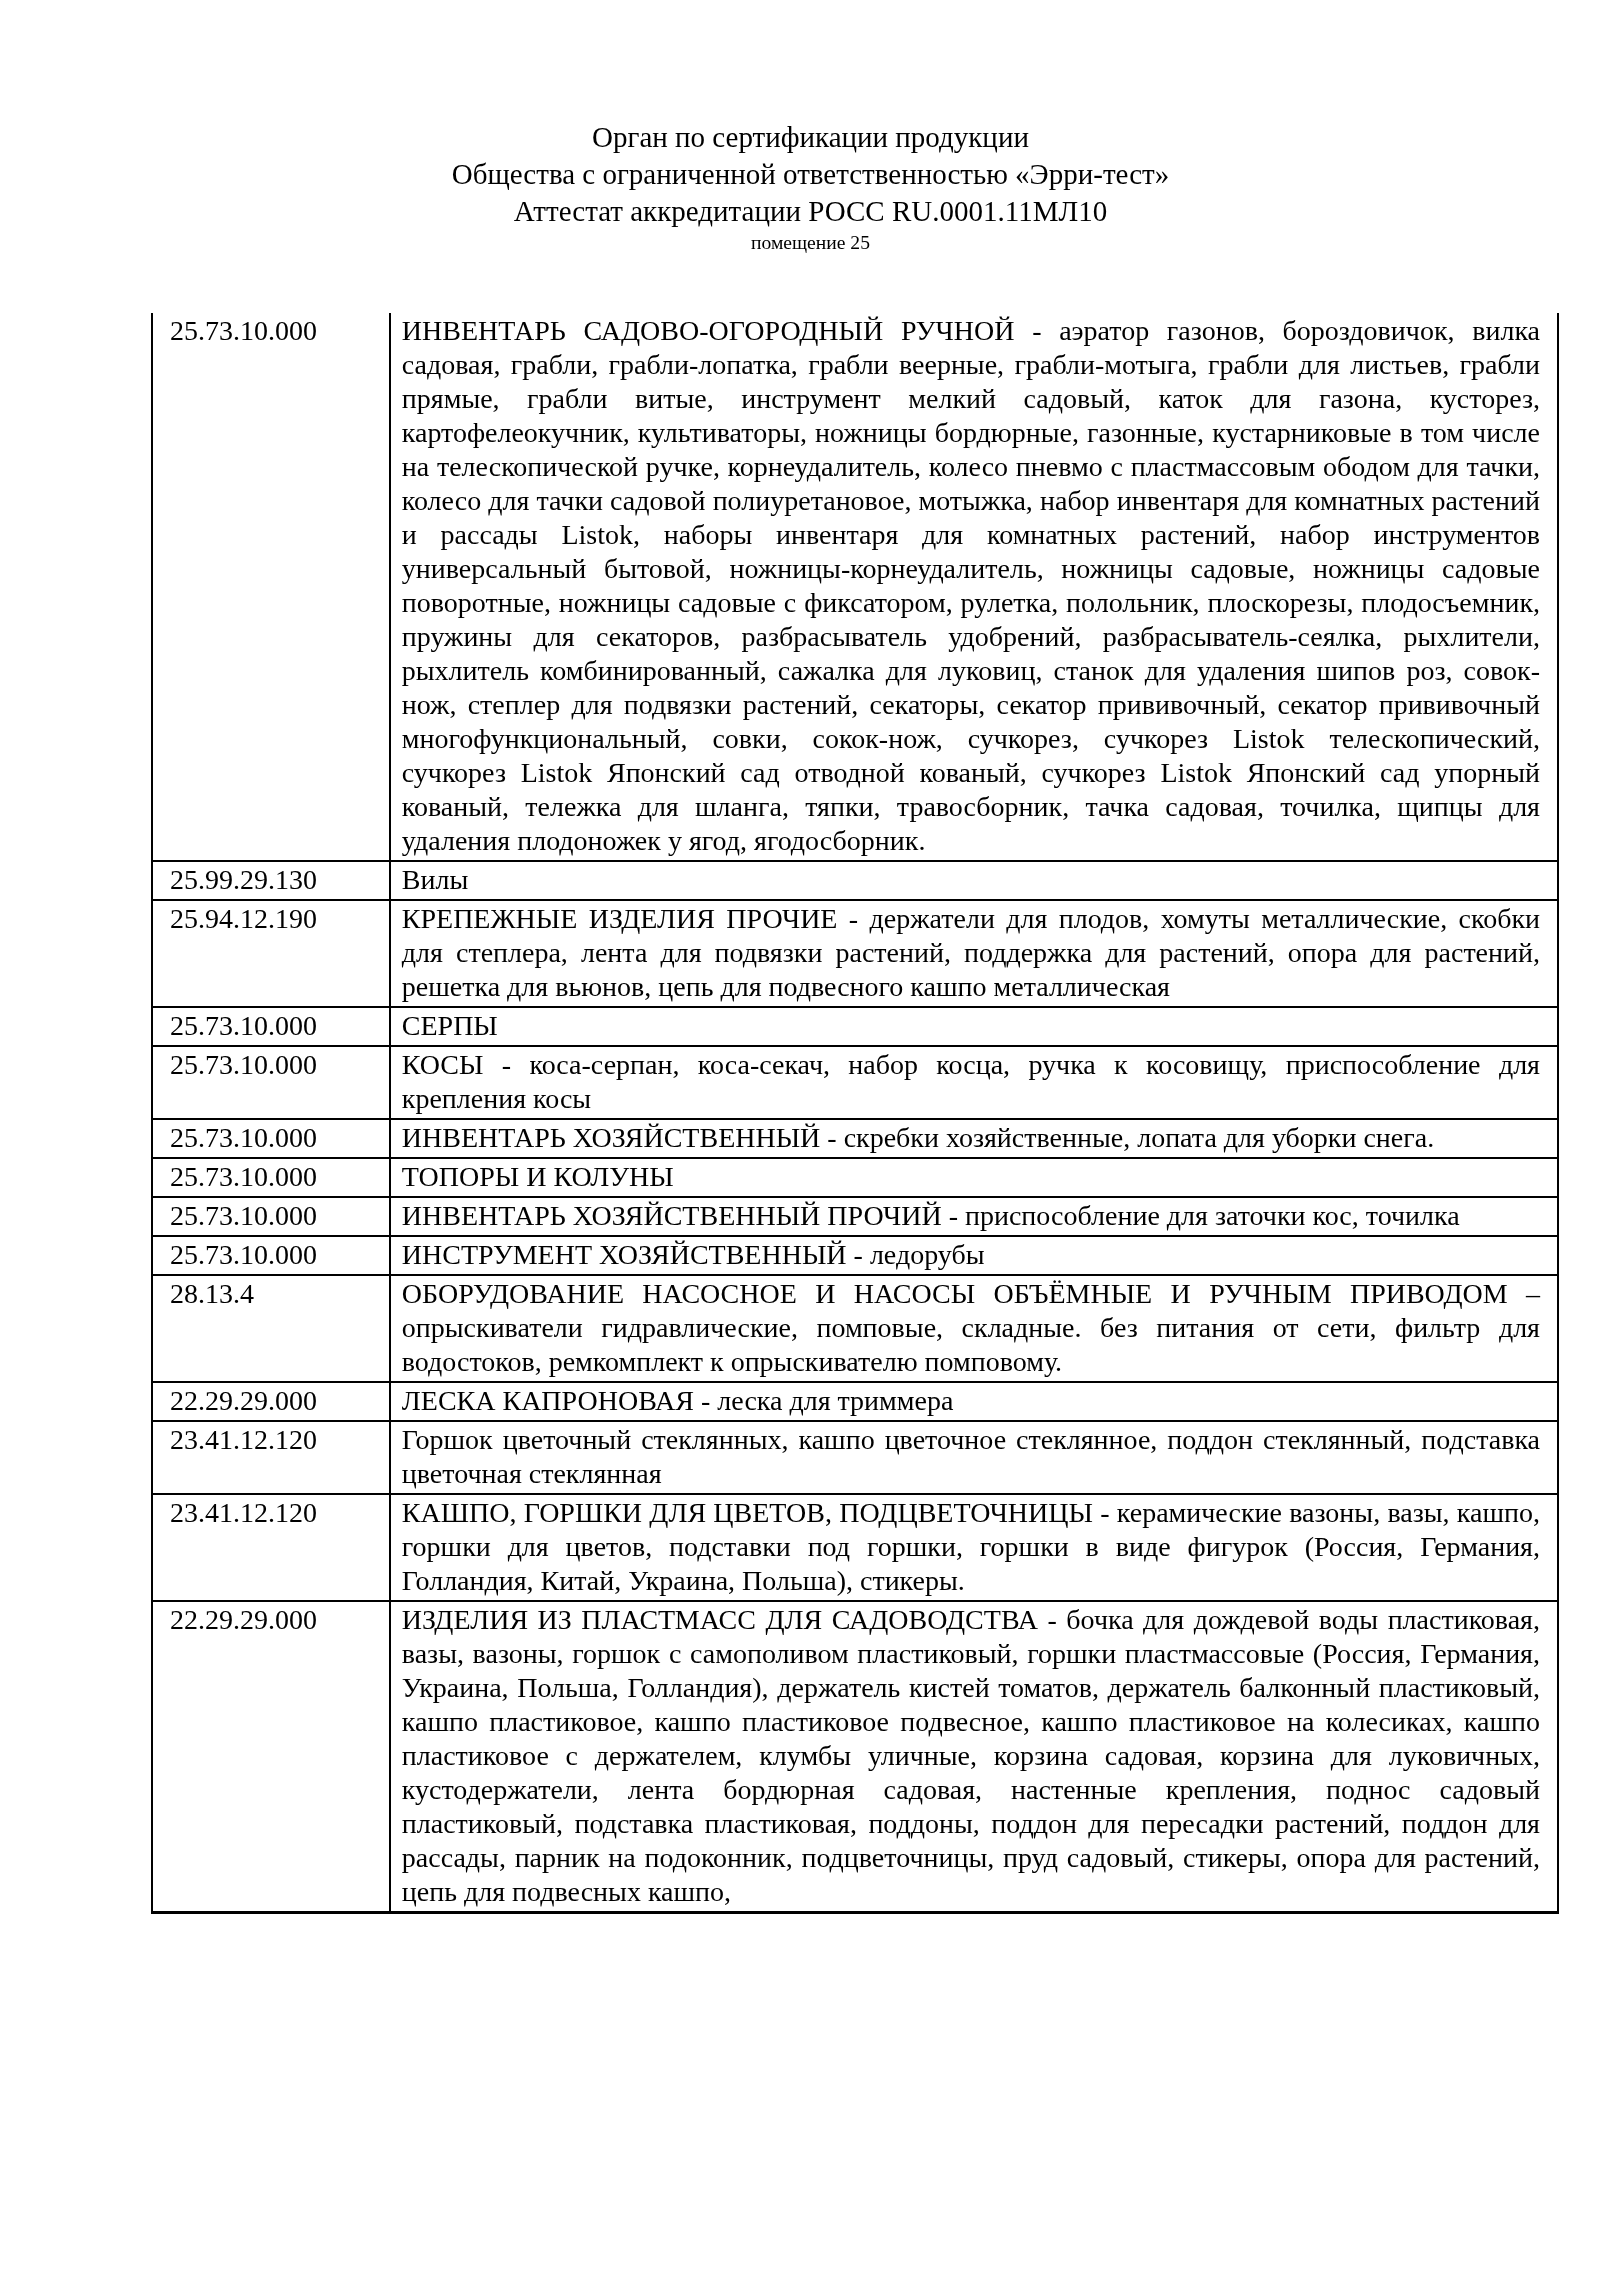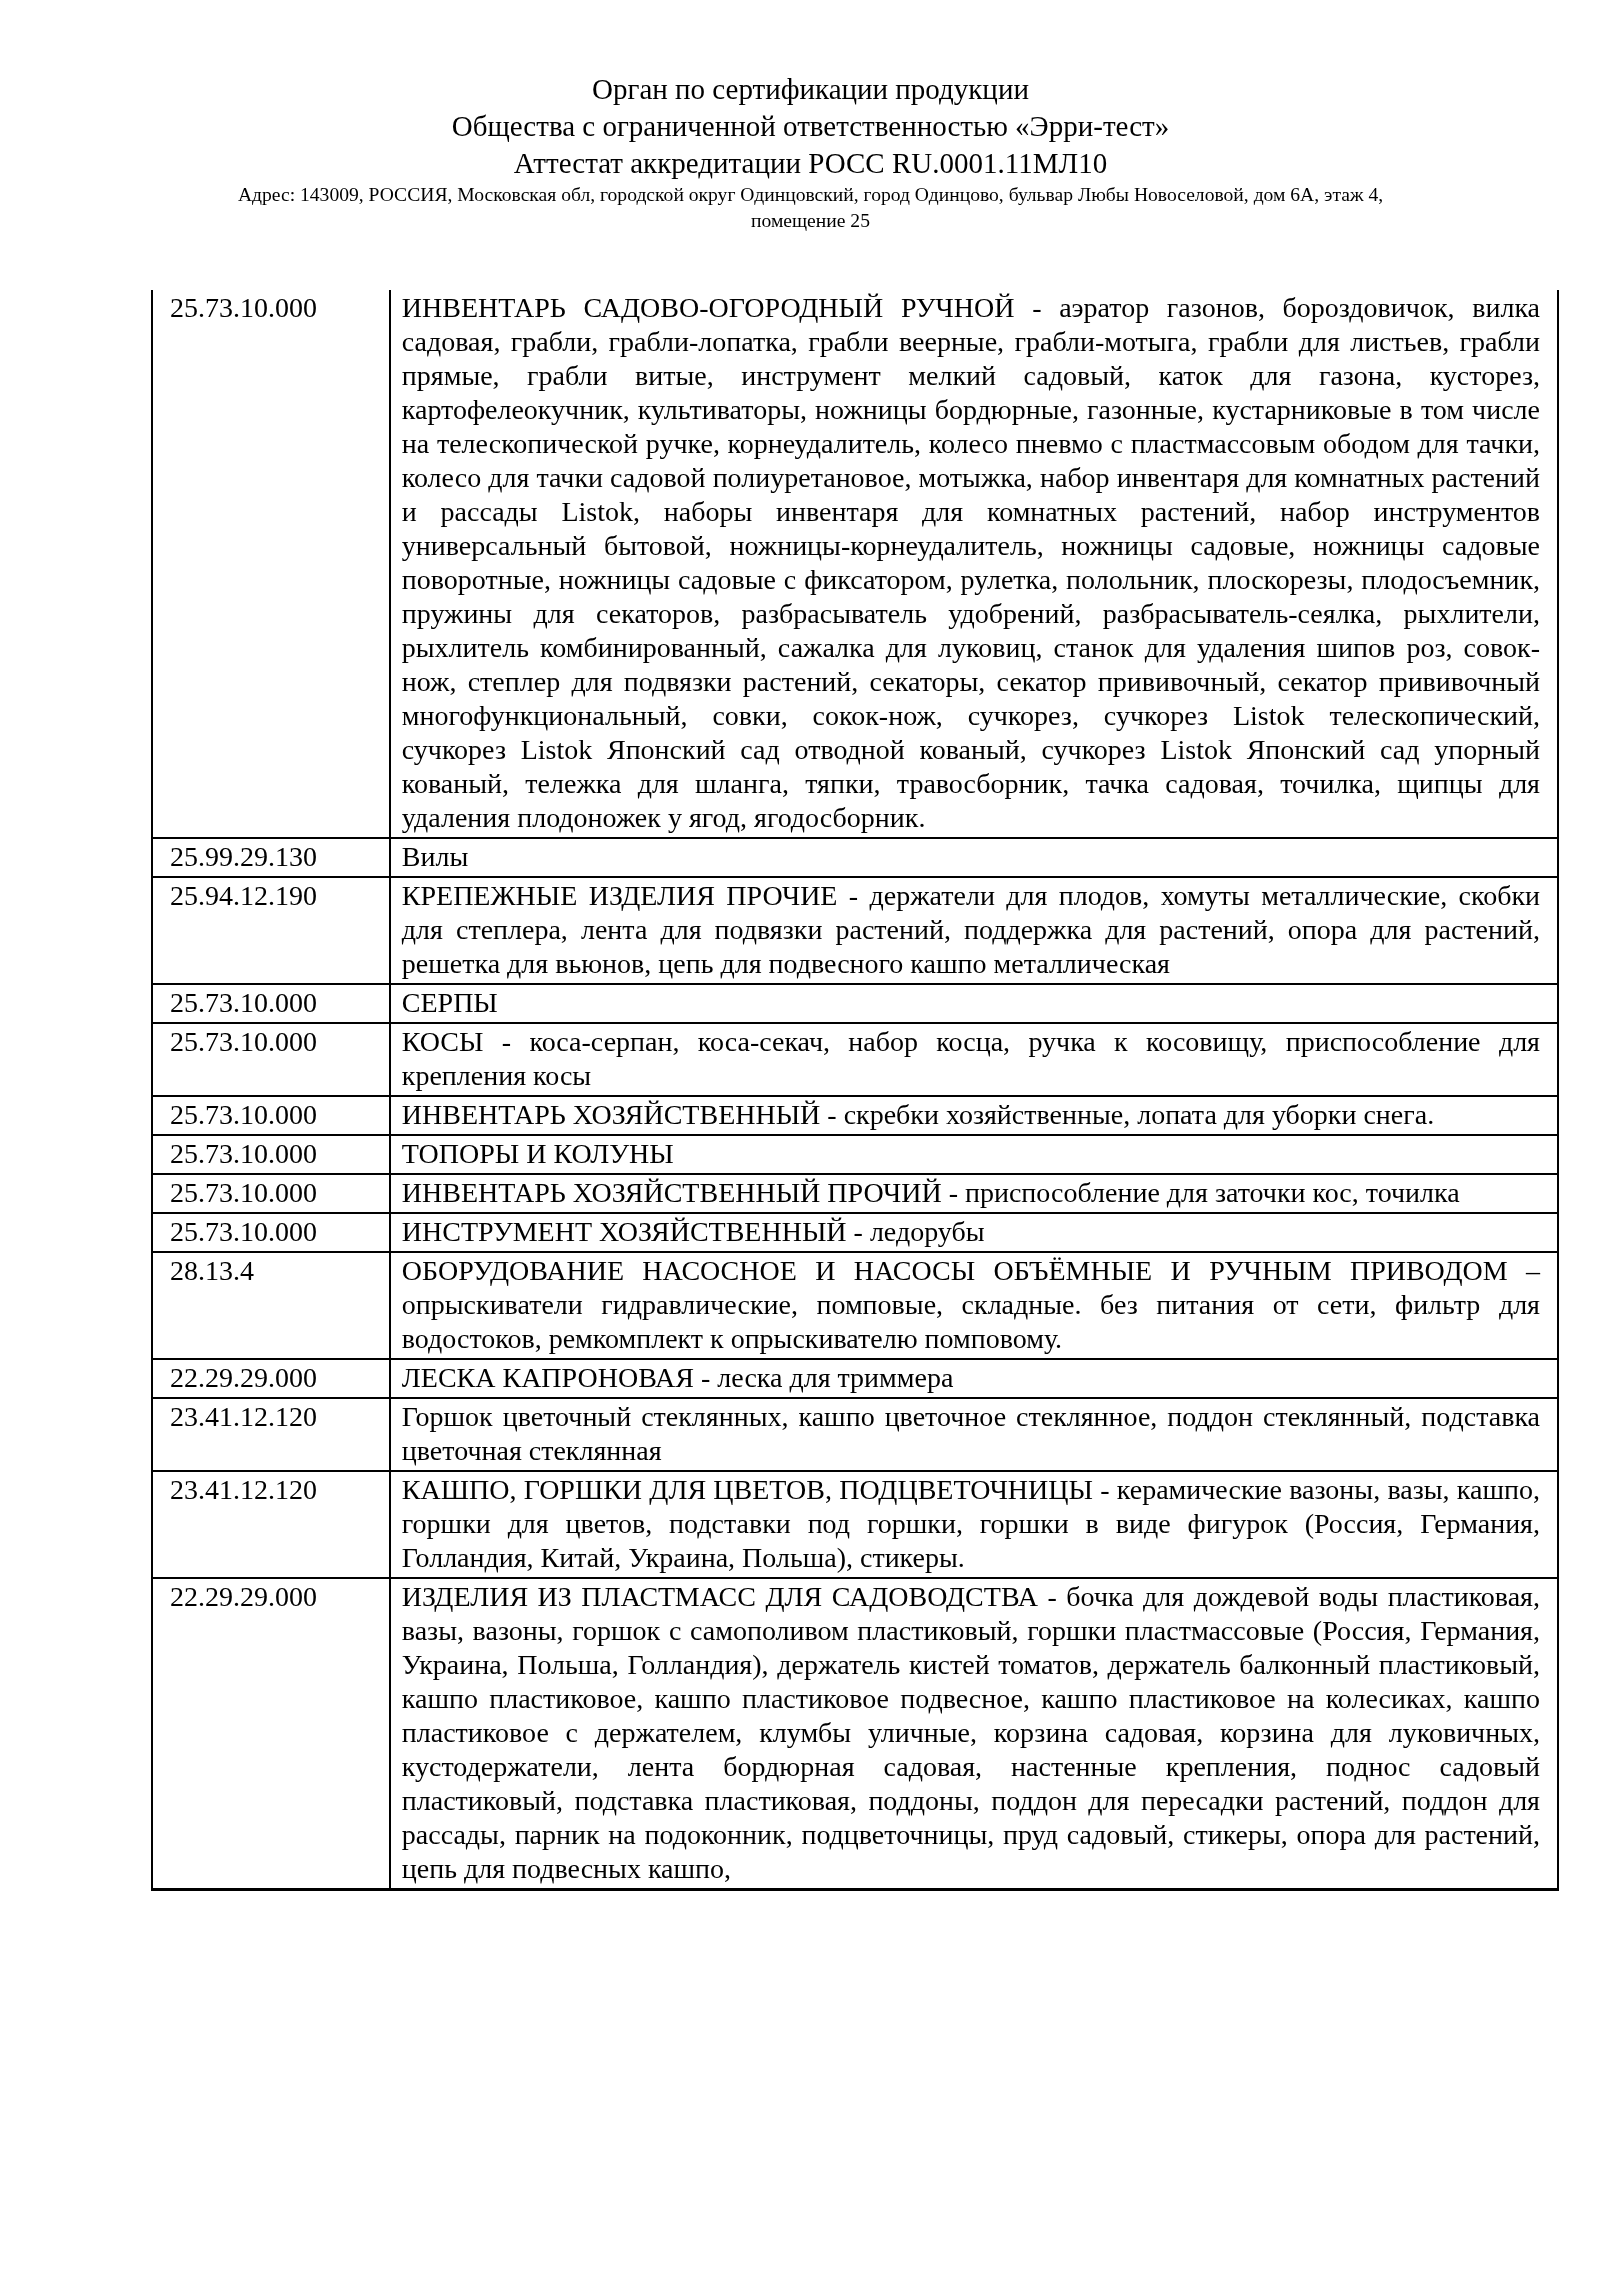--- a/index.html
+++ b/index.html
@@ -11,20 +11,21 @@
     width: 1621px;
     height: 2293px;
     color: #000000;
     font-family: "Liberation Serif", "DejaVu Serif", serif;
     overflow: hidden;
   }
   .page {
     width: 1621px;
     height: 1611px;
     position: relative;
+    margin-top: 48px;
   }
   header.doc-header {
     padding-top: 71px;
     text-align: center;
   }
   .h-big {
     font-size: 29px;
     line-height: 37px;
     white-space: nowrap;
   }
@@ -69,21 +70,20 @@
 </style>
 </head>
 <body>
 
 <div class="page">
 
   <header class="doc-header">
     <div class="h-big">Орган по сертификации продукции</div>
     <div class="h-big">Общества с ограниченной ответственностью «Эрри-тест»</div>
     <div class="h-big">Аттестат аккредитации РОСС RU.0001.11МЛ10</div>
-    <div class="h-small">Адрес: 143009, РОССИЯ, Московская обл, городской округ Одинцовский, город Одинцово, бульвар Любы Новоселовой, дом 6А, этаж 4,</div>
     <div class="h-small">помещение 25</div>
   </header>
 
   <table class="products">
     <colgroup>
       <col class="col-code">
       <col>
     </colgroup>
     <tbody>
         <tr>

